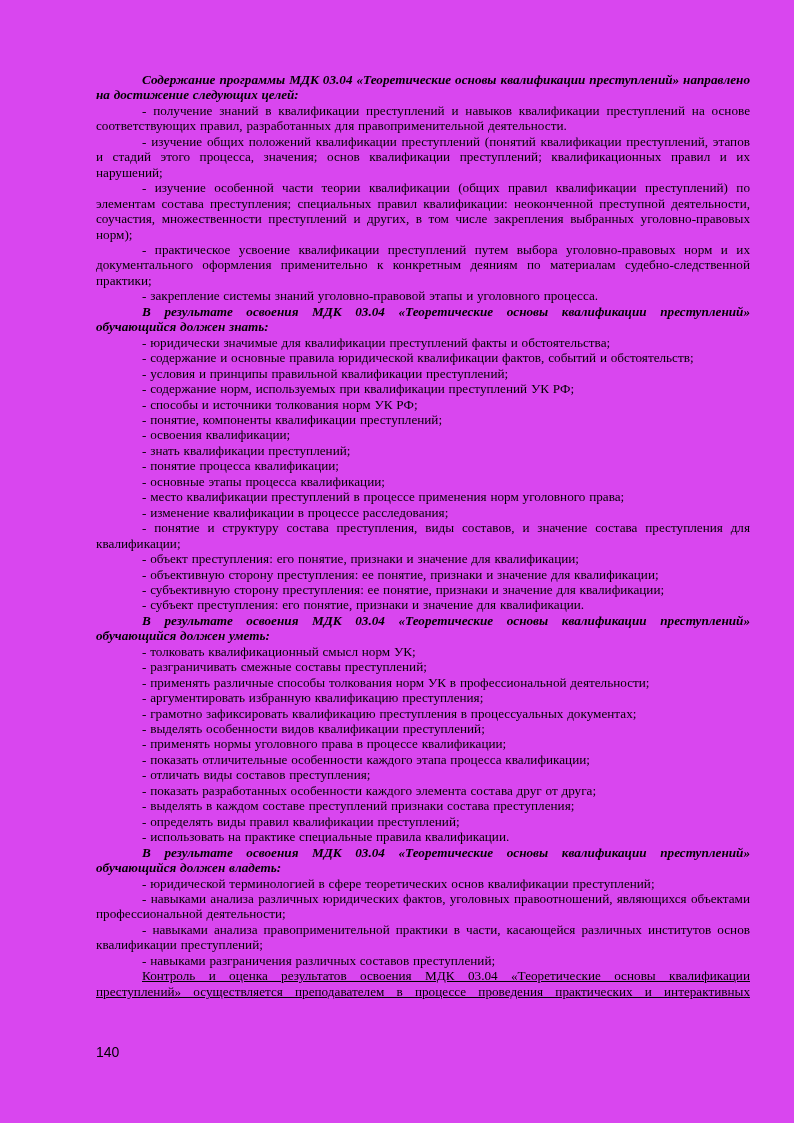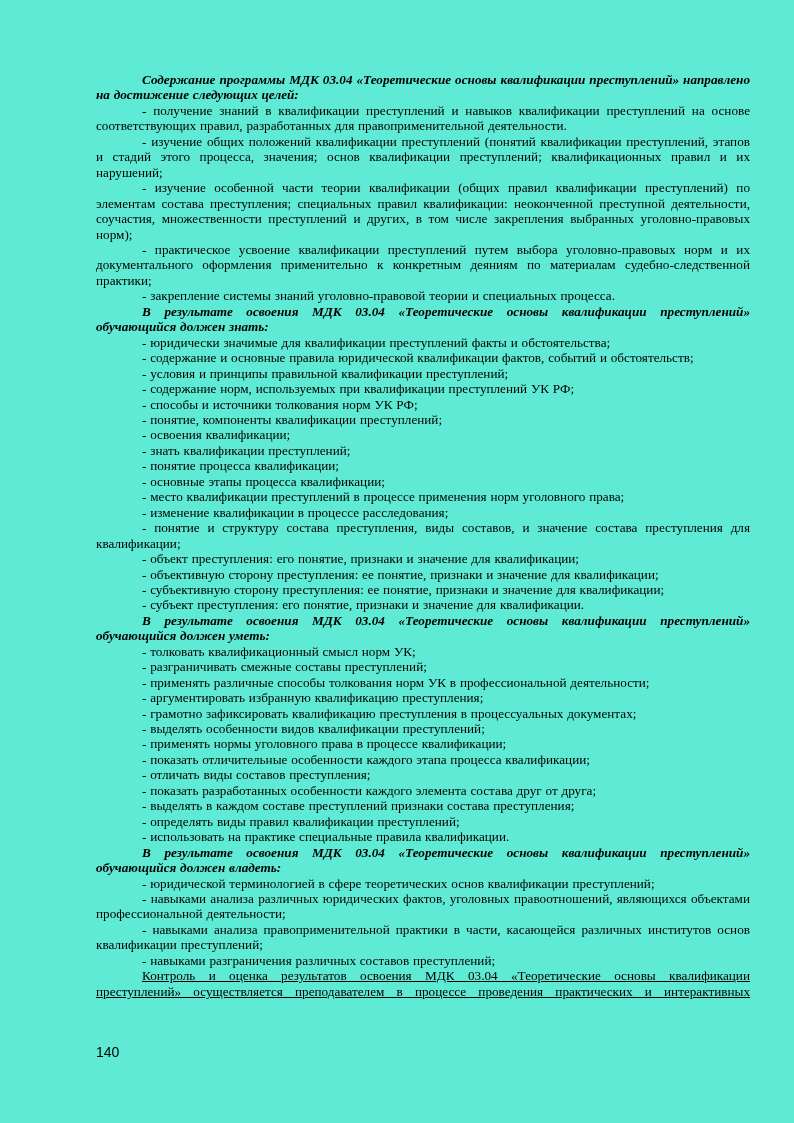--- a/index.html
+++ b/index.html
@@ -4,21 +4,21 @@
 <style>
   html, body { margin: 0; padding: 0; }
   body {
     width: 794px; height: 1123px;
     background: #ffffff;
     overflow: hidden;
   }
   .page {
     position: relative;
     width: 794px; height: 1123px;
-    background: #5eead4;
+    background: #d946ef;
     color: #000000;
     font-family: "Liberation Serif", serif;
   }
   .content {
     position: absolute;
     left: 96px; top: 72px;
     width: 654px;
     font-size: 13.2px;
     line-height: 15.45px;
     text-align: justify;
@@ -51,21 +51,21 @@
 </head>
 <body>
 
 <div class="page">
   <div class="content" id="document-content">
       <p class="para heading">Содержание программы МДК 03.04 «Теоретические основы квалификации преступлений» направлено на достижение следующих целей:</p>
       <p class="para body">- получение знаний в квалификации преступлений и навыков квалификации преступлений на основе соответствующих правил, разработанных для правоприменительной деятельности.</p>
       <p class="para body">- изучение общих положений квалификации преступлений (понятий квалификации преступлений, этапов и стадий этого процесса, значения; основ квалификации преступлений; квалификационных правил и их нарушений;</p>
       <p class="para body">- изучение особенной части теории квалификации (общих правил квалификации преступлений) по элементам состава преступления; специальных правил квалификации: неоконченной преступной деятельности, соучастия, множественности преступлений и других, в том числе закрепления выбранных уголовно-правовых норм);</p>
       <p class="para body">- практическое усвоение квалификации преступлений путем выбора уголовно-правовых норм и их документального оформления применительно к конкретным деяниям по материалам судебно-следственной практики;</p>
-      <p class="para body">- закрепление системы знаний уголовно-правовой теории и специальных процесса.</p>
+      <p class="para body">- закрепление системы знаний уголовно-правовой этапы и уголовного процесса.</p>
       <p class="para heading">В результате освоения МДК 03.04 «Теоретические основы квалификации преступлений» обучающийся должен знать:</p>
       <p class="para body">- юридически значимые для квалификации преступлений факты и обстоятельства;</p>
       <p class="para body">- содержание и основные правила юридической квалификации фактов, событий и обстоятельств;</p>
       <p class="para body">- условия и принципы правильной квалификации преступлений;</p>
       <p class="para body">- содержание норм, используемых при квалификации преступлений УК РФ;</p>
       <p class="para body">- способы и источники толкования норм УК РФ;</p>
       <p class="para body">- понятие, компоненты квалификации преступлений;</p>
       <p class="para body">- освоения квалификации;</p>
       <p class="para body">- знать квалификации преступлений;</p>
       <p class="para body">- понятие процесса квалификации;</p>

